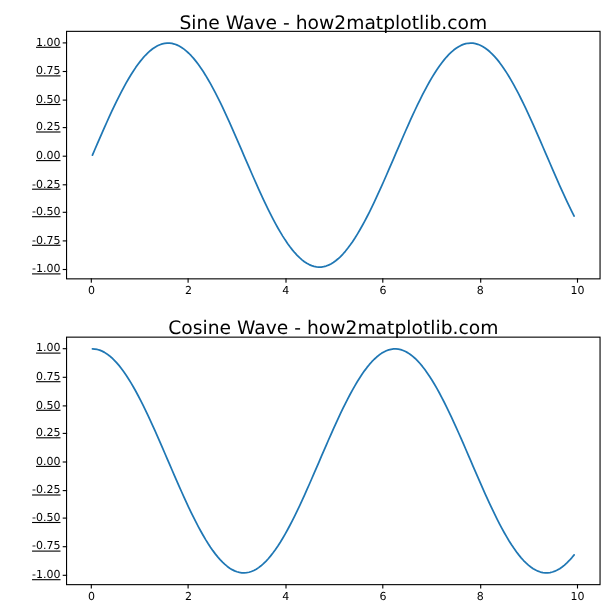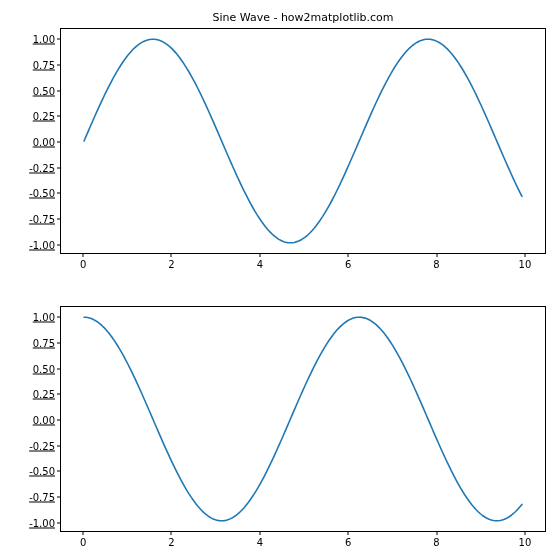--- a/index.html
+++ b/index.html
@@ -18,21 +18,21 @@
   .axes {
     position: absolute;
     border: 1px solid #000;
     box-sizing: border-box;
   }
   .title {
     position: absolute;
     width: 100%;
     text-align: center;
     top: -18px;
-    font-size: 11px;
+    font-size: 17px;
   }
   .ytick-label {
     position: absolute;
     right: 100%;
     margin-right: 6px;
     transform: translateY(-50%);
     white-space: nowrap;
     text-decoration: underline;
   }
   .ytick-mark {
@@ -106,20 +106,21 @@
       <div class="xtick-label" style="left: 198.818px;">4</div>
       <div class="xtick-mark" style="left: 287.182px;"></div>
       <div class="xtick-label" style="left: 287.182px;">6</div>
       <div class="xtick-mark" style="left: 375.545px;"></div>
       <div class="xtick-label" style="left: 375.545px;">8</div>
       <div class="xtick-mark" style="left: 463.909px;"></div>
       <div class="xtick-label" style="left: 463.909px;">10</div>
     </div>
 
   <div class="axes" id="ax-bottom" style="left: 60px; top: 306px; width: 486px; height: 226px;">
+    <div class="title">Cosine Wave - how2matplotlib.com</div>
     <svg class="plot" viewBox="0 0 486 226">
         <path id="path-bottom" d="M22.09 10.27 L24.30 10.40 L26.51 10.79 L28.72 11.43 L30.93 12.32 L33.14 13.47 L35.35 14.86 L37.55 16.50 L39.76 18.38 L41.97 20.50 L44.18 22.85 L46.39 25.42 L48.60 28.22 L50.81 31.22 L53.02 34.43 L55.23 37.84 L57.44 41.43 L59.65 45.20 L61.85 49.14 L64.06 53.25 L66.27 57.50 L68.48 61.89 L70.69 66.40 L72.90 71.04 L75.11 75.78 L77.32 80.61 L79.53 85.52 L81.74 90.50 L83.95 95.54 L86.15 100.62 L88.36 105.73 L90.57 110.86 L92.78 116.00 L94.99 121.13 L97.20 126.24 L99.41 131.31 L101.62 136.34 L103.83 141.31 L106.04 146.21 L108.25 151.03 L110.45 155.75 L112.66 160.36 L114.87 164.86 L117.08 169.23 L119.29 173.46 L121.50 177.53 L123.71 181.44 L125.92 185.19 L128.13 188.75 L130.34 192.12 L132.55 195.30 L134.75 198.27 L136.96 201.03 L139.17 203.56 L141.38 205.87 L143.59 207.95 L145.80 209.79 L148.01 211.39 L150.22 212.74 L152.43 213.85 L154.64 214.70 L156.85 215.30 L159.05 215.64 L161.26 215.72 L163.47 215.55 L165.68 215.12 L167.89 214.44 L170.10 213.50 L172.31 212.32 L174.52 210.88 L176.73 209.20 L178.94 207.28 L181.15 205.12 L183.35 202.73 L185.56 200.12 L187.77 197.29 L189.98 194.25 L192.19 191.01 L194.40 187.57 L196.61 183.95 L198.82 180.15 L201.03 176.18 L203.24 172.05 L205.45 167.78 L207.65 163.36 L209.86 158.83 L212.07 154.17 L214.28 149.42 L216.49 144.57 L218.70 139.65 L220.91 134.65 L223.12 129.61 L225.33 124.52 L227.54 119.40 L229.75 114.27 L231.95 109.14 L234.16 104.01 L236.37 98.91 L238.58 93.84 L240.79 88.82 L243.00 83.86 L245.21 78.97 L247.42 74.17 L249.63 69.47 L251.84 64.87 L254.05 60.39 L256.25 56.05 L258.46 51.85 L260.67 47.80 L262.88 43.91 L265.09 40.20 L267.30 36.67 L269.51 33.33 L271.72 30.19 L273.93 27.25 L276.14 24.53 L278.35 22.03 L280.55 19.76 L282.76 17.72 L284.97 15.92 L287.18 14.36 L289.39 13.05 L291.60 11.99 L293.81 11.18 L296.02 10.63 L298.23 10.33 L300.44 10.29 L302.65 10.50 L304.85 10.97 L307.06 11.70 L309.27 12.68 L311.48 13.91 L313.69 15.39 L315.90 17.11 L318.11 19.07 L320.32 21.26 L322.53 23.69 L324.74 26.34 L326.95 29.20 L329.15 32.28 L331.36 35.55 L333.57 39.02 L335.78 42.68 L337.99 46.51 L340.20 50.51 L342.41 54.66 L344.62 58.96 L346.83 63.39 L349.04 67.95 L351.25 72.62 L353.45 77.39 L355.66 82.25 L357.87 87.19 L360.08 92.19 L362.29 97.24 L364.50 102.34 L366.71 107.46 L368.92 112.59 L371.13 117.73 L373.34 122.85 L375.55 127.95 L377.75 133.01 L379.96 138.02 L382.17 142.97 L384.38 147.84 L386.59 152.63 L388.80 157.31 L391.01 161.89 L393.22 166.35 L395.43 170.67 L397.64 174.84 L399.85 178.87 L402.05 182.72 L404.26 186.41 L406.47 189.91 L408.68 193.21 L410.89 196.32 L413.10 199.22 L415.31 201.90 L417.52 204.37 L419.73 206.60 L421.94 208.60 L424.15 210.36 L426.35 211.87 L428.56 213.14 L430.77 214.16 L432.98 214.93 L435.19 215.44 L437.40 215.70 L439.61 215.69 L441.82 215.44 L444.03 214.92 L446.24 214.15 L448.45 213.13 L450.65 211.86 L452.86 210.34 L455.07 208.58 L457.28 206.58 L459.49 204.34 L461.70 201.88 L463.91 199.20 " stroke="#1f77b4"></path>
       </svg>
   <div class="ytick-mark" style="top: 215.727px;"></div>
       <div class="ytick-label" style="top: 215.727px;">-1.00</div>
       <div class="ytick-mark" style="top: 190.045px;"></div>
       <div class="ytick-label" style="top: 190.045px;">-0.75</div>
       <div class="ytick-mark" style="top: 164.364px;"></div>
       <div class="ytick-label" style="top: 164.364px;">-0.50</div>
       <div class="ytick-mark" style="top: 138.682px;"></div>

